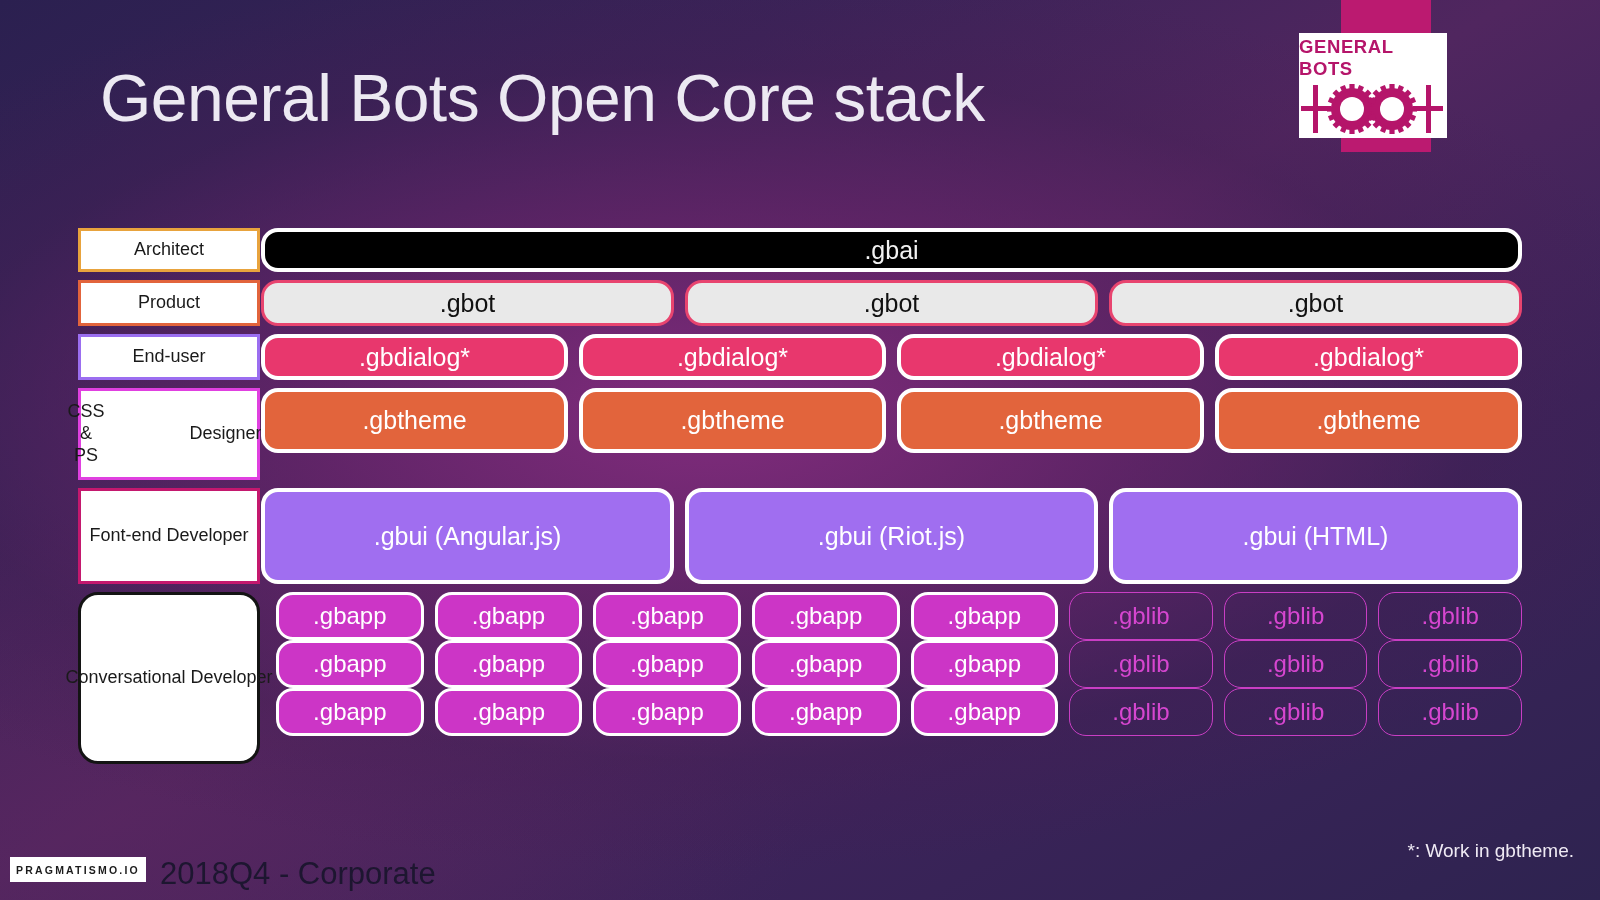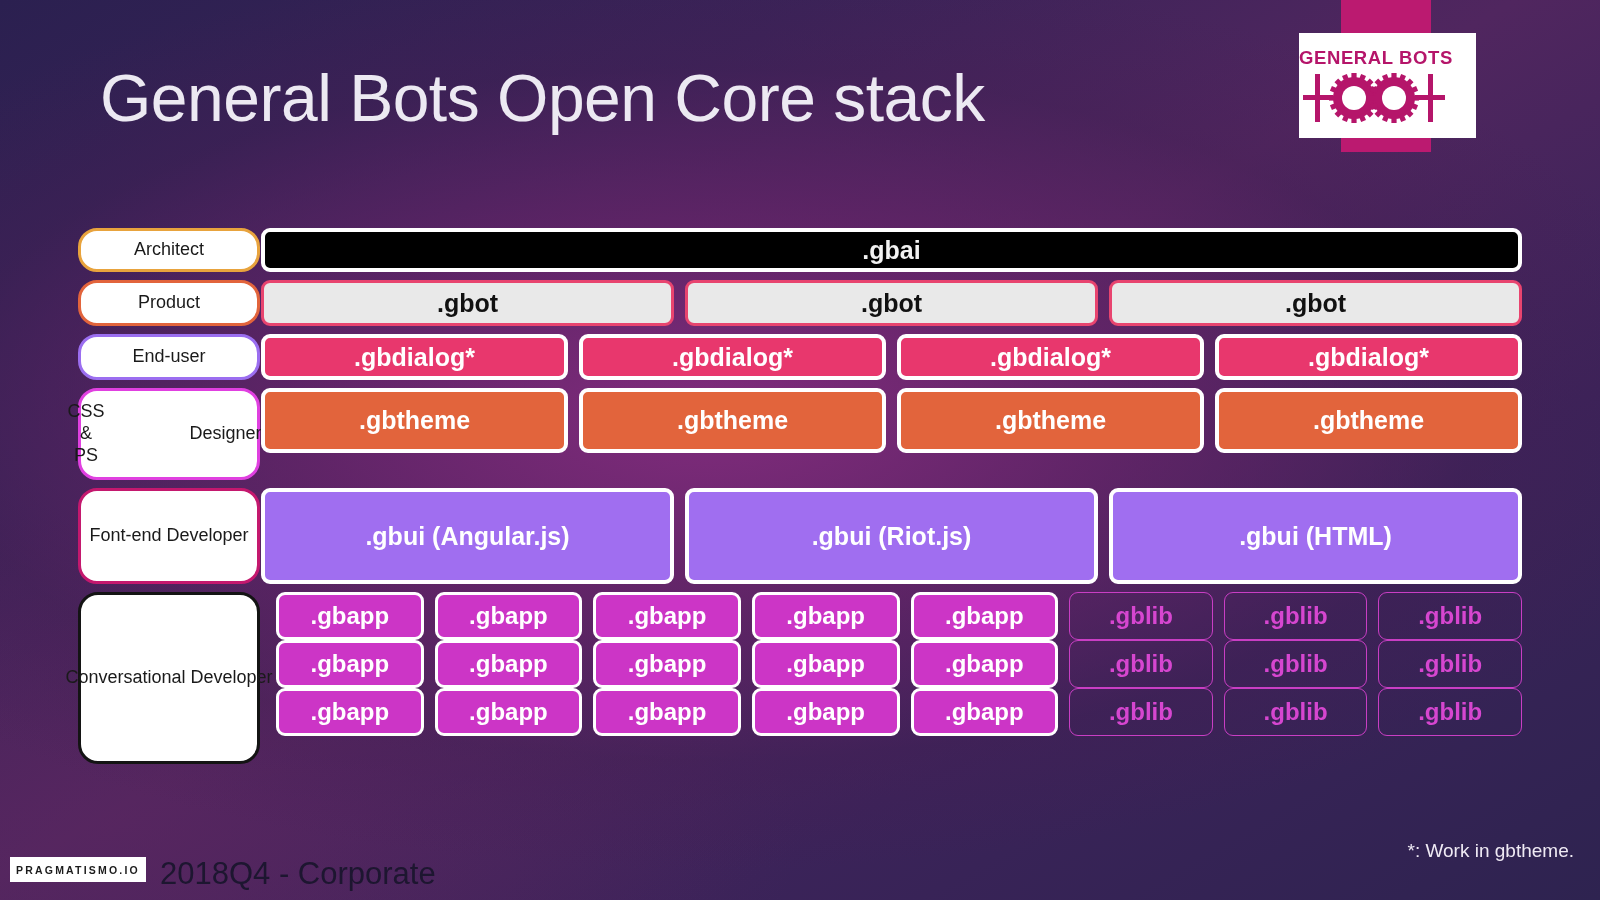--- a/index.html
+++ b/index.html
@@ -39,26 +39,26 @@
     left: 1341px;
     top: 0;
     width: 90px;
     height: 152px;
     background: #bb1a70;
   }
   #logo-card {
     position: absolute;
     left: 1299px;
     top: 33px;
-    width: 177px;
+    width: 148px;
     height: 105px;
     background: #ffffff;
     display: flex;
     flex-direction: column;
-    align-items: flex-start;
+    align-items: flex-end;
     justify-content: center;
     gap: 3px;
   }
   #logo-word {
     font-size: 18.5px;
     font-weight: 700;
     letter-spacing: 0.6px;
     color: #b5156a;
     font-family: "Liberation Sans", sans-serif;
   }
@@ -76,43 +76,43 @@
     display: flex;
     align-items: stretch;
     margin-bottom: 8px;
   }
 
   .role-cell {
     width: 182px;
     flex: 0 0 182px;
     margin-right: 1px;
     background: #ffffff;
-    border-radius: 19px;
+    border-radius: 0;
     display: flex;
     align-items: center;
     justify-content: center;
     text-align: center;
     color: #1a1a1a;
     font-size: 18px;
     font-weight: 400;
     line-height: 1.22;
     padding: 4px 6px;
   }
 
   .lane { flex: 1 1 auto; display: flex; gap: 11px; }
 
   .box {
     flex: 1 1 0;
-    border-radius: 9px;
+    border-radius: 17px;
     display: flex;
     align-items: center;
     justify-content: center;
     text-align: center;
     font-size: 25px;
-    font-weight: 700;
+    font-weight: 400;
     white-space: nowrap;
   }
 
   
   .role-architect  { border: 3.5px solid #e8a33d; }
   .role-product    { border: 3.5px solid #e2643c; }
   .role-enduser    { border: 3.5px solid #9b6ef0; }
   .role-designer   { border: 3.5px solid #e040e0; gap: 40px; }
   .role-frontend   { border: 3.5px solid #c4186e; }
   .role-convdev    { border: 3.5px solid #141414; border-radius: 22px; }

